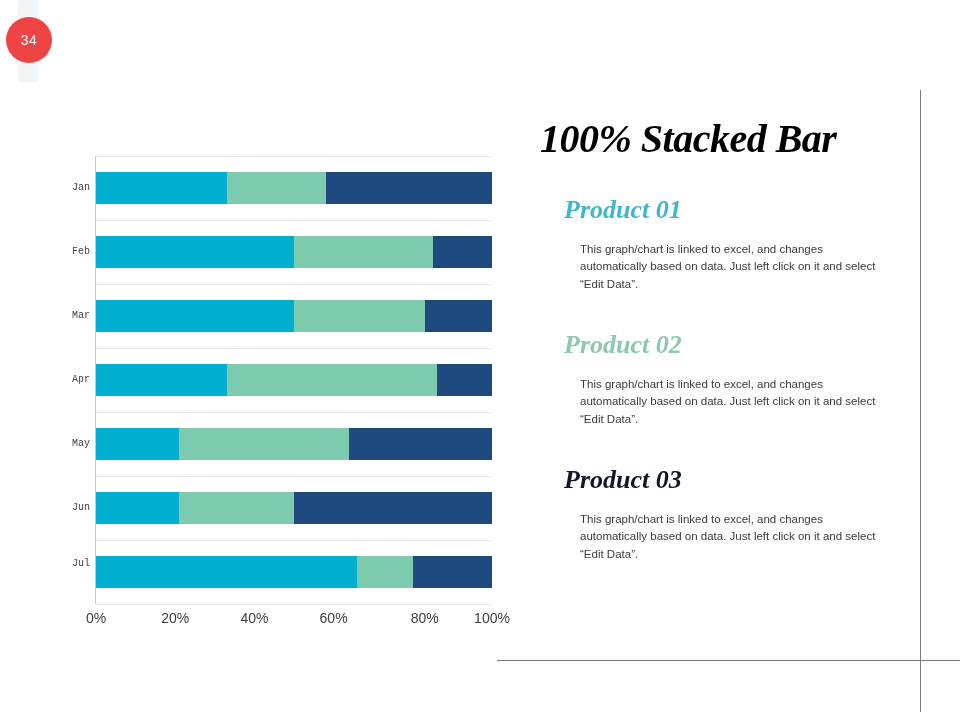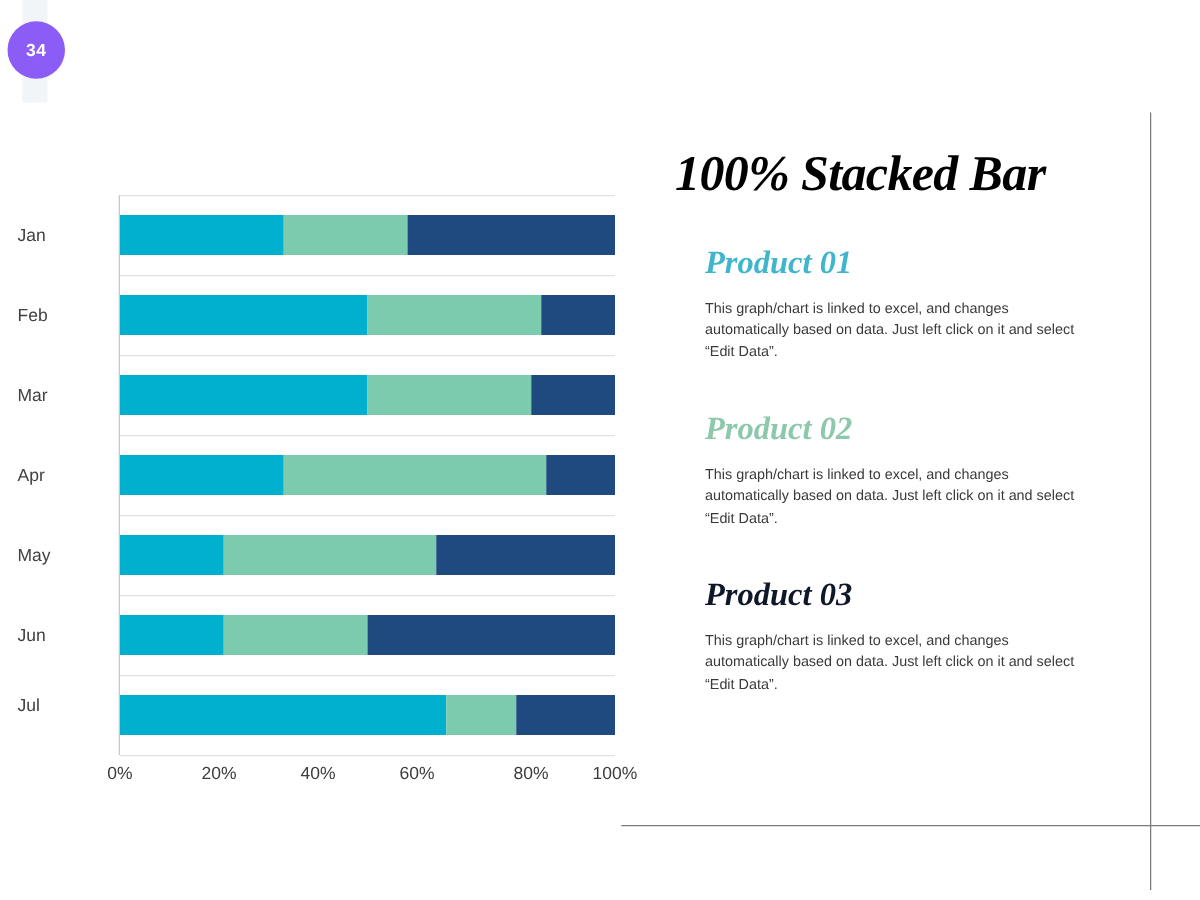--- a/index.html
+++ b/index.html
@@ -24,28 +24,27 @@
     height: 82px;
     background: #f2f5f7;
   }
   .badge {
     position: absolute;
     left: 6px;
     top: 17px;
     width: 46px;
     height: 46px;
     border-radius: 50%;
-    background: #8b5cf6;
+    background: #ef4444;
     color: #ffffff;
     font-size: 14px;
     display: flex;
     align-items: center;
     justify-content: center;
     letter-spacing: .5px;
-    font-weight: bold;
   }
 
   
   .rule-vertical {
     position: absolute;
     left: 920px;
     top: 90px;
     width: 1px;
     height: 622px;
     background: #7b7b7b;
@@ -97,23 +96,25 @@
     height: 32px;
     display: flex;
   }
   .bar-seg {
     height: 100%;
   }
   .bar-label {
     position: absolute;
     right: 0;
     width: 76px;
-    font-size: 14px;
+    text-align: right;
+    font-size: 10px;
     color: #404040;
     line-height: 32px;
+    font-family: Liberation Mono, monospace;
   }
   .bar-label-wrap {
     position: absolute;
     left: 0;
     top: 0;
     width: 90px;
     height: 448px;
   }
 
   .xaxis {
@@ -157,21 +158,21 @@
     font-weight: bold;
     font-style: italic;
     font-size: 26px;
     margin: 0 0 14px 0;
     line-height: 1.1;
   }
   .product-body {
     font-size: 11.5px;
     line-height: 1.52;
     color: #3a3a3a;
-    margin: 0;
+    margin: 16px;
     max-width: 312px;
   }
 </style>
 </head>
 <body>
 
 <div class="badge-stripe"></div>
 <div class="badge">34</div>
 
 <div class="rule-vertical"></div>

